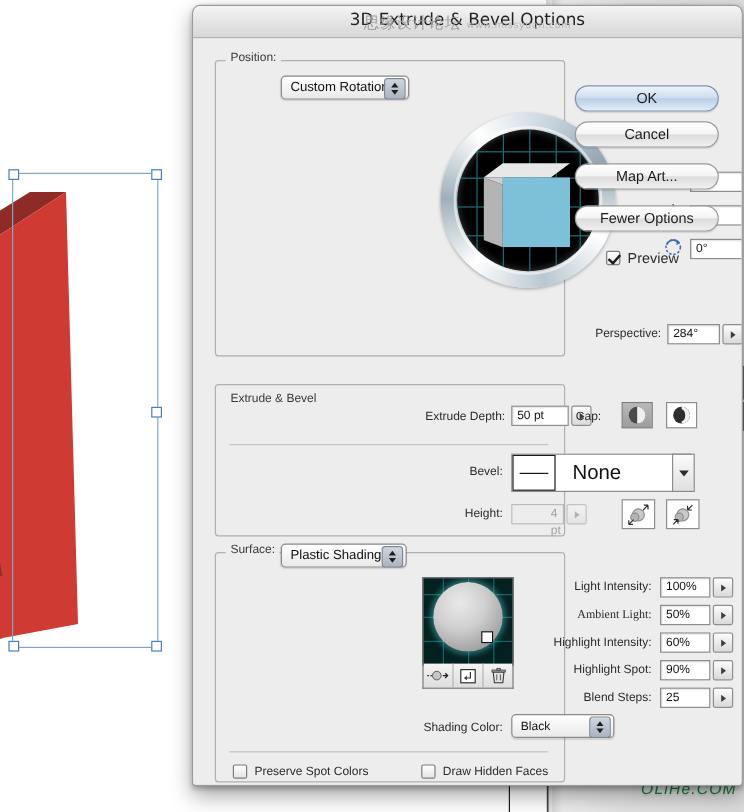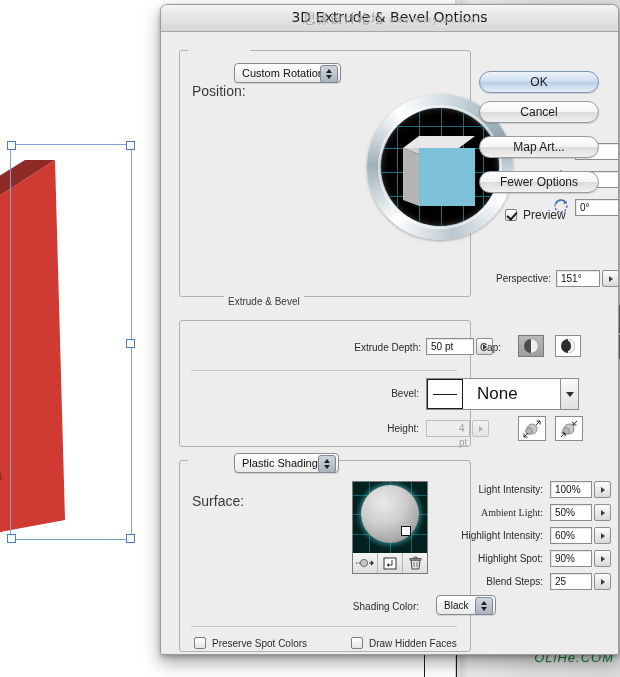--- a/index.html
+++ b/index.html
@@ -39,21 +39,21 @@
   #title-watermark{position:absolute;left:0;right:0;top:5px;text-align:center;
     font-size:13px;color:#9f9f9f;font-family:"DejaVu Sans",sans-serif;
     letter-spacing:.5px;pointer-events:none;}
   #title-watermark .wm-sub{font-size:8px;color:#b5b5b5;}
   #dialog-body{position:relative;height:622px;background:#ededed;}
 
   
   .group{position:absolute;border:1px solid #b0b0b0;border-radius:3px;background:transparent;}
   .group-label{position:absolute;background:#ededed;padding:0 4px;font-size:10px;color:#3a3a3a;top:-7px;left:9px;}
   .group-label-wide{position:absolute;background:#ededed;padding:0 4px;top:-10px;left:9px;display:flex;align-items:center;gap:5px;}
-  .glab-txt{font-size:14px;color:#3a3a3a;margin-top:40px;}
+  .glab-txt{font-size:10px;color:#3a3a3a;}
 
   .fld-label{position:absolute;font-size:10px;color:#2b2b2b;text-align:right;}
 
   
   .tfield{position:absolute;background:#fff;border:1px solid #8c8c8c;box-sizing:border-box;
     font-size:10px;color:#111;padding:1px 4px;line-height:14px;height:17px;
     box-shadow:inset 1px 1px 1px rgba(0,0,0,.10);}
   .tfield.disabled{background:#ededed;color:#a3a3a3;border-color:#bcbcbc;box-shadow:none;}
 
   
@@ -234,25 +234,25 @@
     <div class="tfield" style="left:414px;top:139px;width:44px;">-9°</div>
 
     <svg class="rot-icon" style="left:390px;top:164px;" viewBox="0 0 20 20">
       <circle cx="10" cy="10" r="6" fill="none" stroke="#3f6fb5" stroke-width="1.3" stroke-dasharray="2 1.6"></circle>
       <path d="M4.6 8 A6 6 0 0 1 15 6.5" fill="none" stroke="#3f6fb5" stroke-width="1.5"></path>
       <path d="M12.6 4.2 L15.8 6.2 L12.8 8.4 Z" fill="#3f6fb5"></path>
     </svg>
     <div class="tfield" style="left:414px;top:167px;width:44px;">0°</div>
 
     <div class="fld-label" style="left:290px;top:241px;width:100px;">Perspective:</div>
-    <div class="tfield" style="left:395px;top:238px;width:44px;">151°</div>
+    <div class="tfield" style="left:395px;top:238px;width:44px;">284°</div>
     <div class="arrbtn" style="left:441px;top:238px;"></div>
 
     <div class="group" style="left:18px;top:288px;width:290px;height:125px;"></div>
-    <div class="group-label" style="left:27px;top:264px;margin-left:36px;">Extrude &amp; Bevel</div>
+    <div class="group-label" style="left:27px;top:295px;">Extrude &amp; Bevel</div>
 
     <div class="fld-label" style="left:160px;top:310px;width:100px;">Extrude Depth:</div>
     <div class="tfield" style="left:265px;top:306px;width:48px;">50 pt</div>
     <div class="arrbtn" style="left:315px;top:306px;"></div>
 
     <div class="fld-label" style="left:300px;top:310px;width:40px;">Cap:</div>
     <div class="iconbtn pressed" style="left:357px;top:303px;">
       <svg width="18" height="18" viewBox="0 0 18 18">
         <circle cx="9" cy="9" r="7" fill="#4a4a4a"></circle>
         <path d="M9 2 A7 7 0 0 1 9 16 Z" fill="#efefef"></path>
@@ -356,21 +356,21 @@
 
     <div class="fld-label" style="left:278px;top:521px;width:104px;">Highlight Spot:</div>
     <div class="tfield" style="left:389px;top:518px;width:42px;">90%</div>
     <div class="arrbtn" style="left:433px;top:518px;"></div>
 
     <div class="fld-label" style="left:278px;top:544px;width:104px;">Blend Steps:</div>
     <div class="tfield" style="left:389px;top:541px;width:42px;">25</div>
     <div class="arrbtn" style="left:433px;top:541px;"></div>
 
     <div class="fld-label" style="left:170px;top:569px;width:88px;text-align:right;">Shading Color:</div>
-    <div class="popup" style="left:275px;top:563px;width:60px;">
+    <div class="popup" style="left:265px;top:563px;width:86px;">
       <span style="font-size:10px;">Black</span>
       <span class="stepper">
           <i class="up"></i>
           <i class="dn"></i>
         </span>
     </div>
 
     <div class="divider" style="left:30px;top:594px;width:266px;"></div>
 
     <div class="cbrow" style="left:33px;top:605px;">

